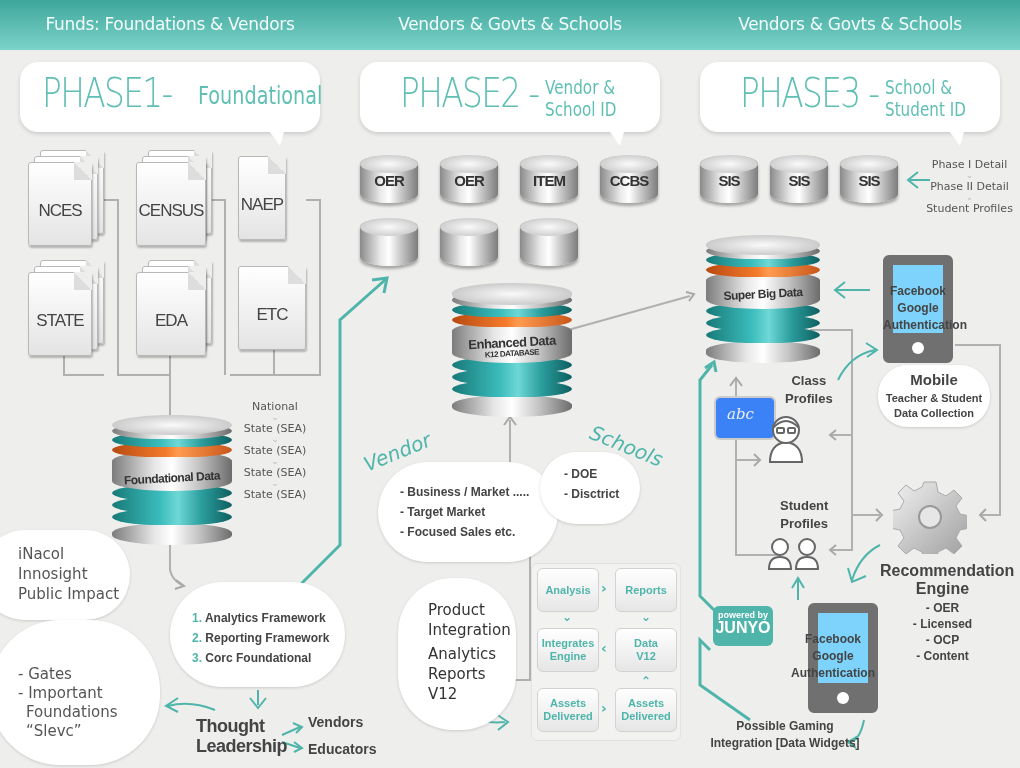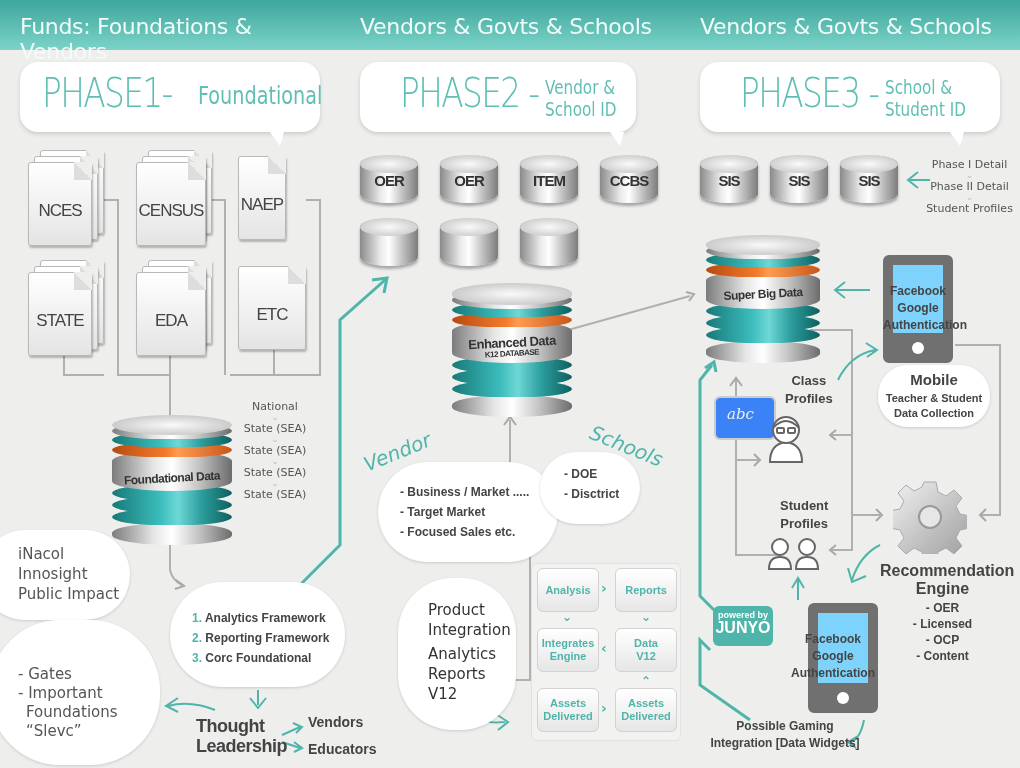--- a/index.html
+++ b/index.html
@@ -1,20 +1,20 @@
 <!DOCTYPE html>
 <html><head>
 <meta charset="utf-8">
 <style>
 *{box-sizing:border-box;margin:0;padding:0}
 html,body{width:1020px;height:768px;overflow:hidden}
 body{background:#eeeeed;font-family:"DejaVu Sans",sans-serif;position:relative;color:#444}
 .abs{position:absolute}
 .header{left:0;top:0;width:1020px;height:50px;background:linear-gradient(#3ea69c,#7cd3c8);}
-.hdr-t{top:14px;color:#f2fbfa;font-size:22px;font-family:"DejaVu Sans",sans-serif;letter-spacing:-0.3px}
+.hdr-t{top:14px;color:#f2fbfa;font-size:17px;text-align:center;font-family:"DejaVu Sans",sans-serif;letter-spacing:-0.3px}
 .phase{background:#fff;border-radius:18px;height:70px;box-shadow:0 2px 4px rgba(0,0,0,.15);text-align:center;}
 .phase .big{position:absolute;top:8px;font-size:40px;color:#5fbfb4;font-family:"DejaVu Sans",sans-serif;font-weight:200;letter-spacing:-2px;transform:scaleX(.82);transform-origin:left}
 .phase .small{position:absolute;font-size:19px;color:#5fbfb4;line-height:21px;transform:scaleX(.8);transform-origin:left}
 .tail{width:0;height:0;border-left:10px solid transparent;border-right:4px solid transparent;border-top:14px solid #fff}
 .doc{width:64px;height:84px;background:linear-gradient(#fff,#e4e4e4);border:1px solid #b8b8b8;border-radius:3px;box-shadow:1px 2px 2px rgba(0,0,0,.25)}
 .doc:after{content:"";position:absolute;right:-1px;top:-1px;width:18px;height:18px;background:linear-gradient(225deg,#eeeeed 50%,#ddd 50%);}
 .doc-label{position:absolute;left:0;right:0;top:38px;text-align:center;font-weight:normal;font-size:17px;color:#444;letter-spacing:-1px;font-family:"Liberation Sans",sans-serif}
 .cyl{width:58px;height:48px;border-radius:29px/9px;background:linear-gradient(90deg,#8a8a8a,#e9e9e9 35%,#fff 50%,#c9c9c9 70%,#7c7c7c);box-shadow:0 3px 3px rgba(0,0,0,.3)}
 .cyl:before{content:"";position:absolute;left:0;top:0;width:58px;height:18px;border-radius:50%;background:radial-gradient(#fafafa,#bdbdbd);}
 .cyl span{position:absolute;left:0;right:0;top:17px;text-align:center;font-weight:bold;font-size:15px;color:#333;font-family:"Liberation Sans",sans-serif;letter-spacing:-1px}
@@ -44,21 +44,21 @@
 <div class="abs hdr-t" style="left:20px;width:300px">Funds: Foundations &amp; Vendors</div>
 <div class="abs hdr-t" style="left:360px;width:300px">Vendors &amp; Govts &amp; Schools</div>
 <div class="abs hdr-t" style="left:700px;width:300px">Vendors &amp; Govts &amp; Schools</div>
 
 <div class="abs phase" style="left:20px;top:62px;width:300px">
   <span class="big" style="left:22px">PHASE1-</span>
   <span class="small" style="left:178px;top:24px;font-size:24px">Foundational</span>
 </div>
 <div class="abs tail" style="left:270px;top:132px"></div>
 
-<div class="abs phase" style="left:360px;top:62px;width:276px">
+<div class="abs phase" style="left:360px;top:62px;width:300px">
   <span class="big" style="left:40px">PHASE2 -</span>
   <span class="small" style="left:185px;top:15px">Vendor &amp;</span>
   <span class="small" style="left:185px;top:37px">School ID</span>
 </div>
 <div class="abs tail" style="left:610px;top:132px"></div>
 
 <div class="abs phase" style="left:700px;top:62px;width:300px">
   <span class="big" style="left:40px">PHASE3 -</span>
   <span class="small" style="left:185px;top:15px">School &amp;</span>
   <span class="small" style="left:185px;top:37px">Student ID</span>

